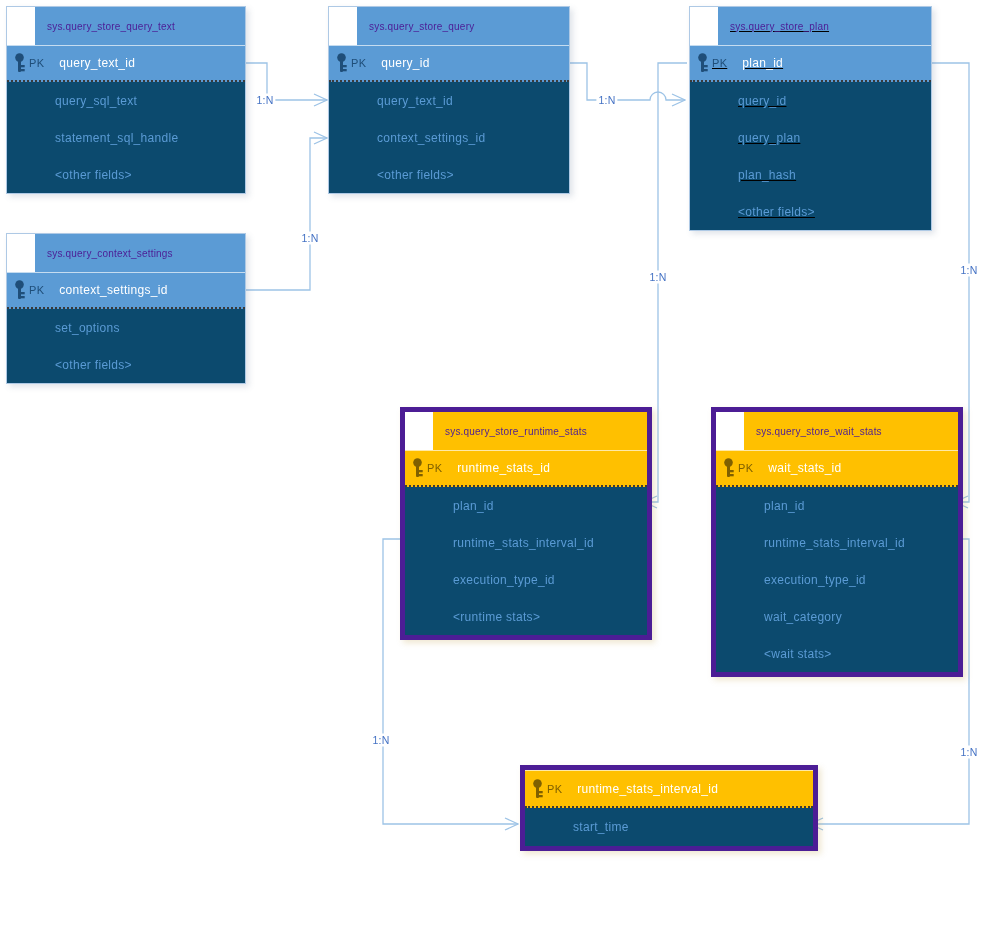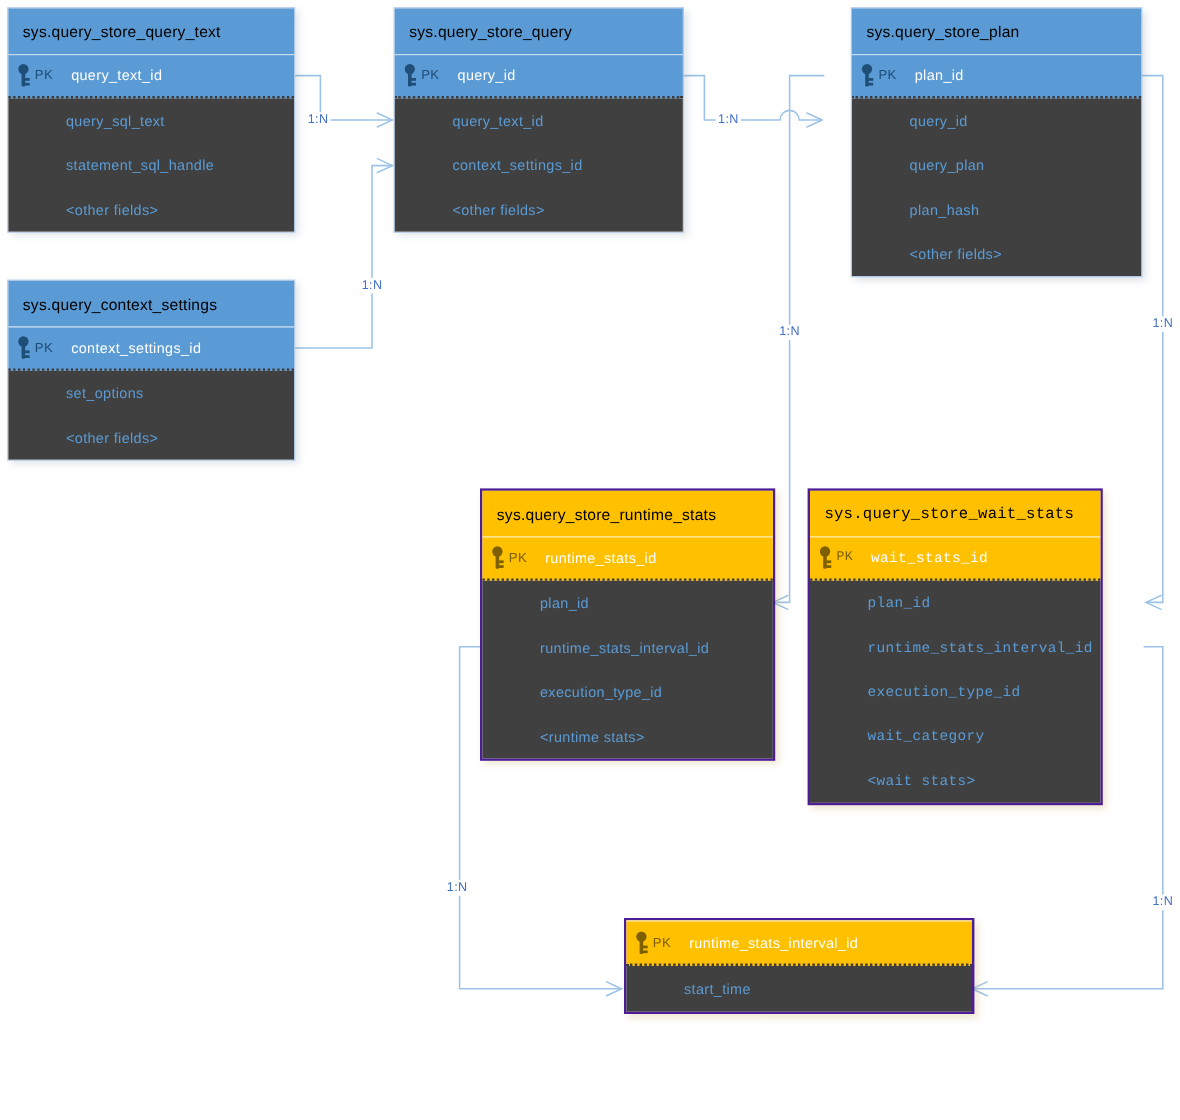--- a/index.html
+++ b/index.html
@@ -10,56 +10,57 @@
   
   .wires{position:absolute;left:0;top:0;z-index:1;}
   .wires path{fill:none;stroke:#9DC3E6;stroke-width:1.3;}
   
   .table{
     position:absolute;z-index:2;
     box-shadow:3px 3px 6px rgba(90,110,140,0.18);
     font-family:"Liberation Sans", sans-serif;
   }
   .table.blue{border:1px solid #AEC9E5;}
-  .table.orange{border:2px solid #4c1d95;box-shadow:3px 3px 6px rgba(190,160,70,0.25);}
+  .table.orange{border:5px solid #4c1d95;box-shadow:3px 3px 6px rgba(190,160,70,0.25);}
   .hdr{
     height:38px;display:flex;align-items:center;
-    padding:0 12px;color:#000000;font-size:13px;letter-spacing:0.2px;
+    padding:0 12px;color:#4c1d95;font-size:10px;letter-spacing:0.2px;
     white-space:nowrap;
+    margin-left:28px;
   }
   .blue .hdr{background:#5B9BD5;}
   .orange .hdr{background:#FFC000;}
   .pk-row{
     height:37px;display:flex;align-items:center;
     border-top:1px solid rgba(255,255,255,0.65);
     border-bottom:2px dotted #3a3a3a;
     box-sizing:border-box;
   }
   .blue .pk-row{background:#5B9BD5;}
   .orange .pk-row{background:#FFC000;}
   .key-icon{display:inline-flex;margin:0 3px 0 8px;}
   .blue .key-icon{color:#1F4E79;}
   .orange .key-icon{color:#7F6000;}
   .pk-tag{font-size:11px;letter-spacing:0.3px;}
   .blue .pk-tag{color:#1F4E79;}
   .orange .pk-tag{color:#7F6000;}
   .pk-name{margin-left:15px;color:#ffffff;font-size:12px;letter-spacing:0.3px;}
-  .body{background:#404040;text-align:right;}
+  .body{background:#0c4a6e;text-align:right;}
   .row{
     height:37px;display:flex;align-items:center;
     padding-left:48px;color:#5B9BD5;font-size:12px;letter-spacing:0.3px;
     white-space:nowrap;
   }
   
   .t1{left:6px;  top:6px;  width:238px;}
   .t2{left:328px;top:6px;  width:240px;}
-  .t3{left:709px;top:6px;  width:241px;}
+  .t3{left:689px;top:6px;  width:241px;text-decoration:underline;}
   .t4{left:6px;  top:233px;width:238px;}
   .t5{left:400px;top:407px;width:242px;}
-  .t6{left:673px;top:407px;width:242px;font-family:Liberation Mono, monospace;}
+  .t6{left:711px;top:407px;width:242px;}
   .t7{left:520px;top:765px;width:288px;}
   .t7 .pk-row{height:38px;}
   .t7 .row{height:38px;}
   
   .rel-label{
     position:absolute;z-index:3;transform:translate(-50%,-50%);
     background:#ffffff;color:#4472C4;font-size:10.5px;
     padding:0 2px;letter-spacing:0.3px;line-height:13px;text-align:center;
   }
   .l0{left:265px;top:100px;}

